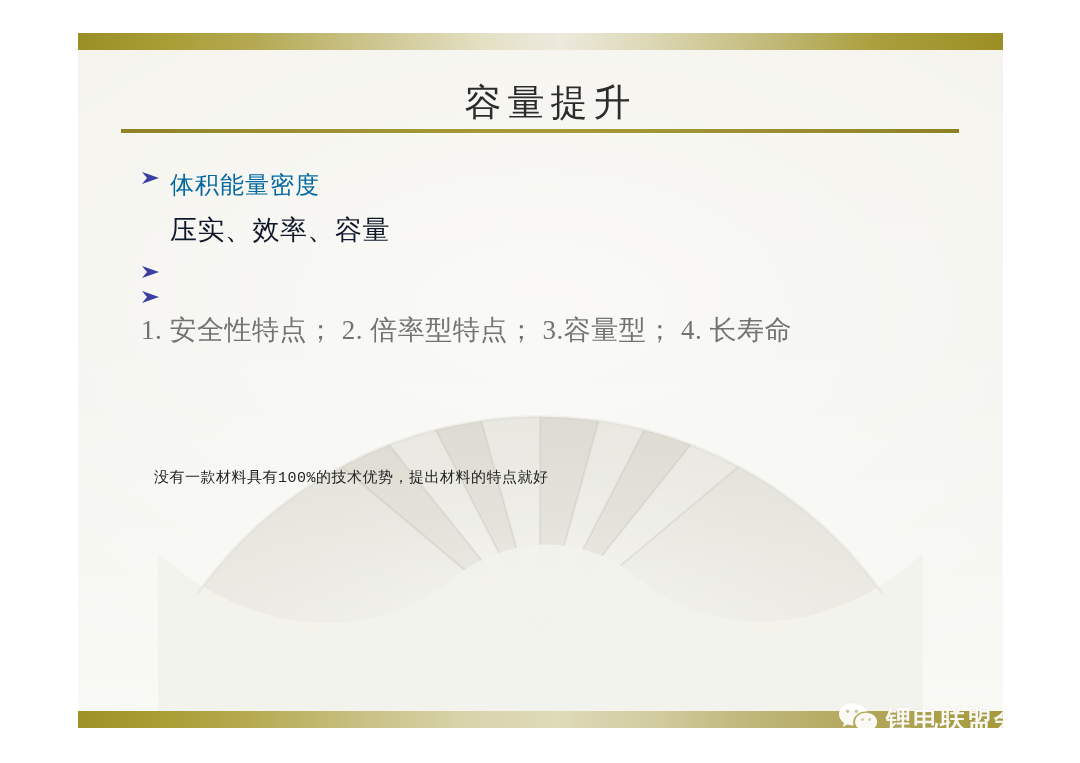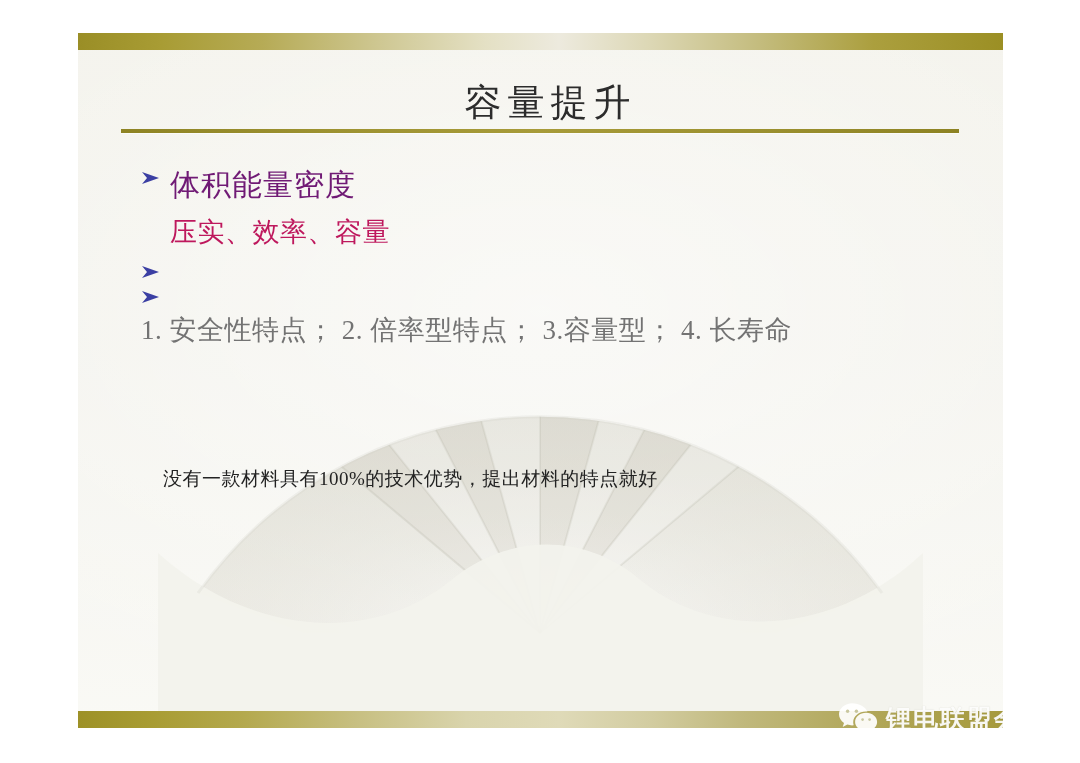--- a/index.html
+++ b/index.html
@@ -139,55 +139,55 @@
     width: 30px;
     padding-top: 7px;
     color: #3b3fa3;
     font-size: 18px;
     line-height: 1;
   }
   .bullet-marker svg { display: block; }
 
   .bullet-text {
     font-family: Liberation Sans, sans-serif;
-    font-size: 30px;
+    font-size: 24px;
     line-height: 44px;
-    color: #701a75;
+    color: #0369a1;
     letter-spacing: 1px;
     white-space: nowrap;
   }
 
   .sub-line {
     margin-left: 30px;
-    font-family: Liberation Sans, sans-serif;
+    font-family: Liberation Mono, monospace;
     font-size: 27px;
     line-height: 46px;
-    color: #be185d;
+    color: #0f172a;
     letter-spacing: 0.5px;
     white-space: nowrap;
     margin-bottom: 2px;
   }
 
   .numbered-line {
     margin-left: 1px;
     font-family: Liberation Serif, serif;
     font-size: 27px;
     line-height: 46px;
     color: #737373;
     letter-spacing: 0.5px;
     white-space: nowrap;
   }
 
   #footnote {
     position: absolute;
-    left: 85px;
+    left: 76px;
     top: 432px;
     z-index: 5;
-    font-family: Liberation Serif, serif;
-    font-size: 19px;
+    font-family: Liberation Mono, monospace;
+    font-size: 15px;
     line-height: 28px;
     color: #232323;
     letter-spacing: 0.5px;
     white-space: nowrap;
   }
 
   
   #wechat-watermark {
     position: absolute;
     left: 760px;

